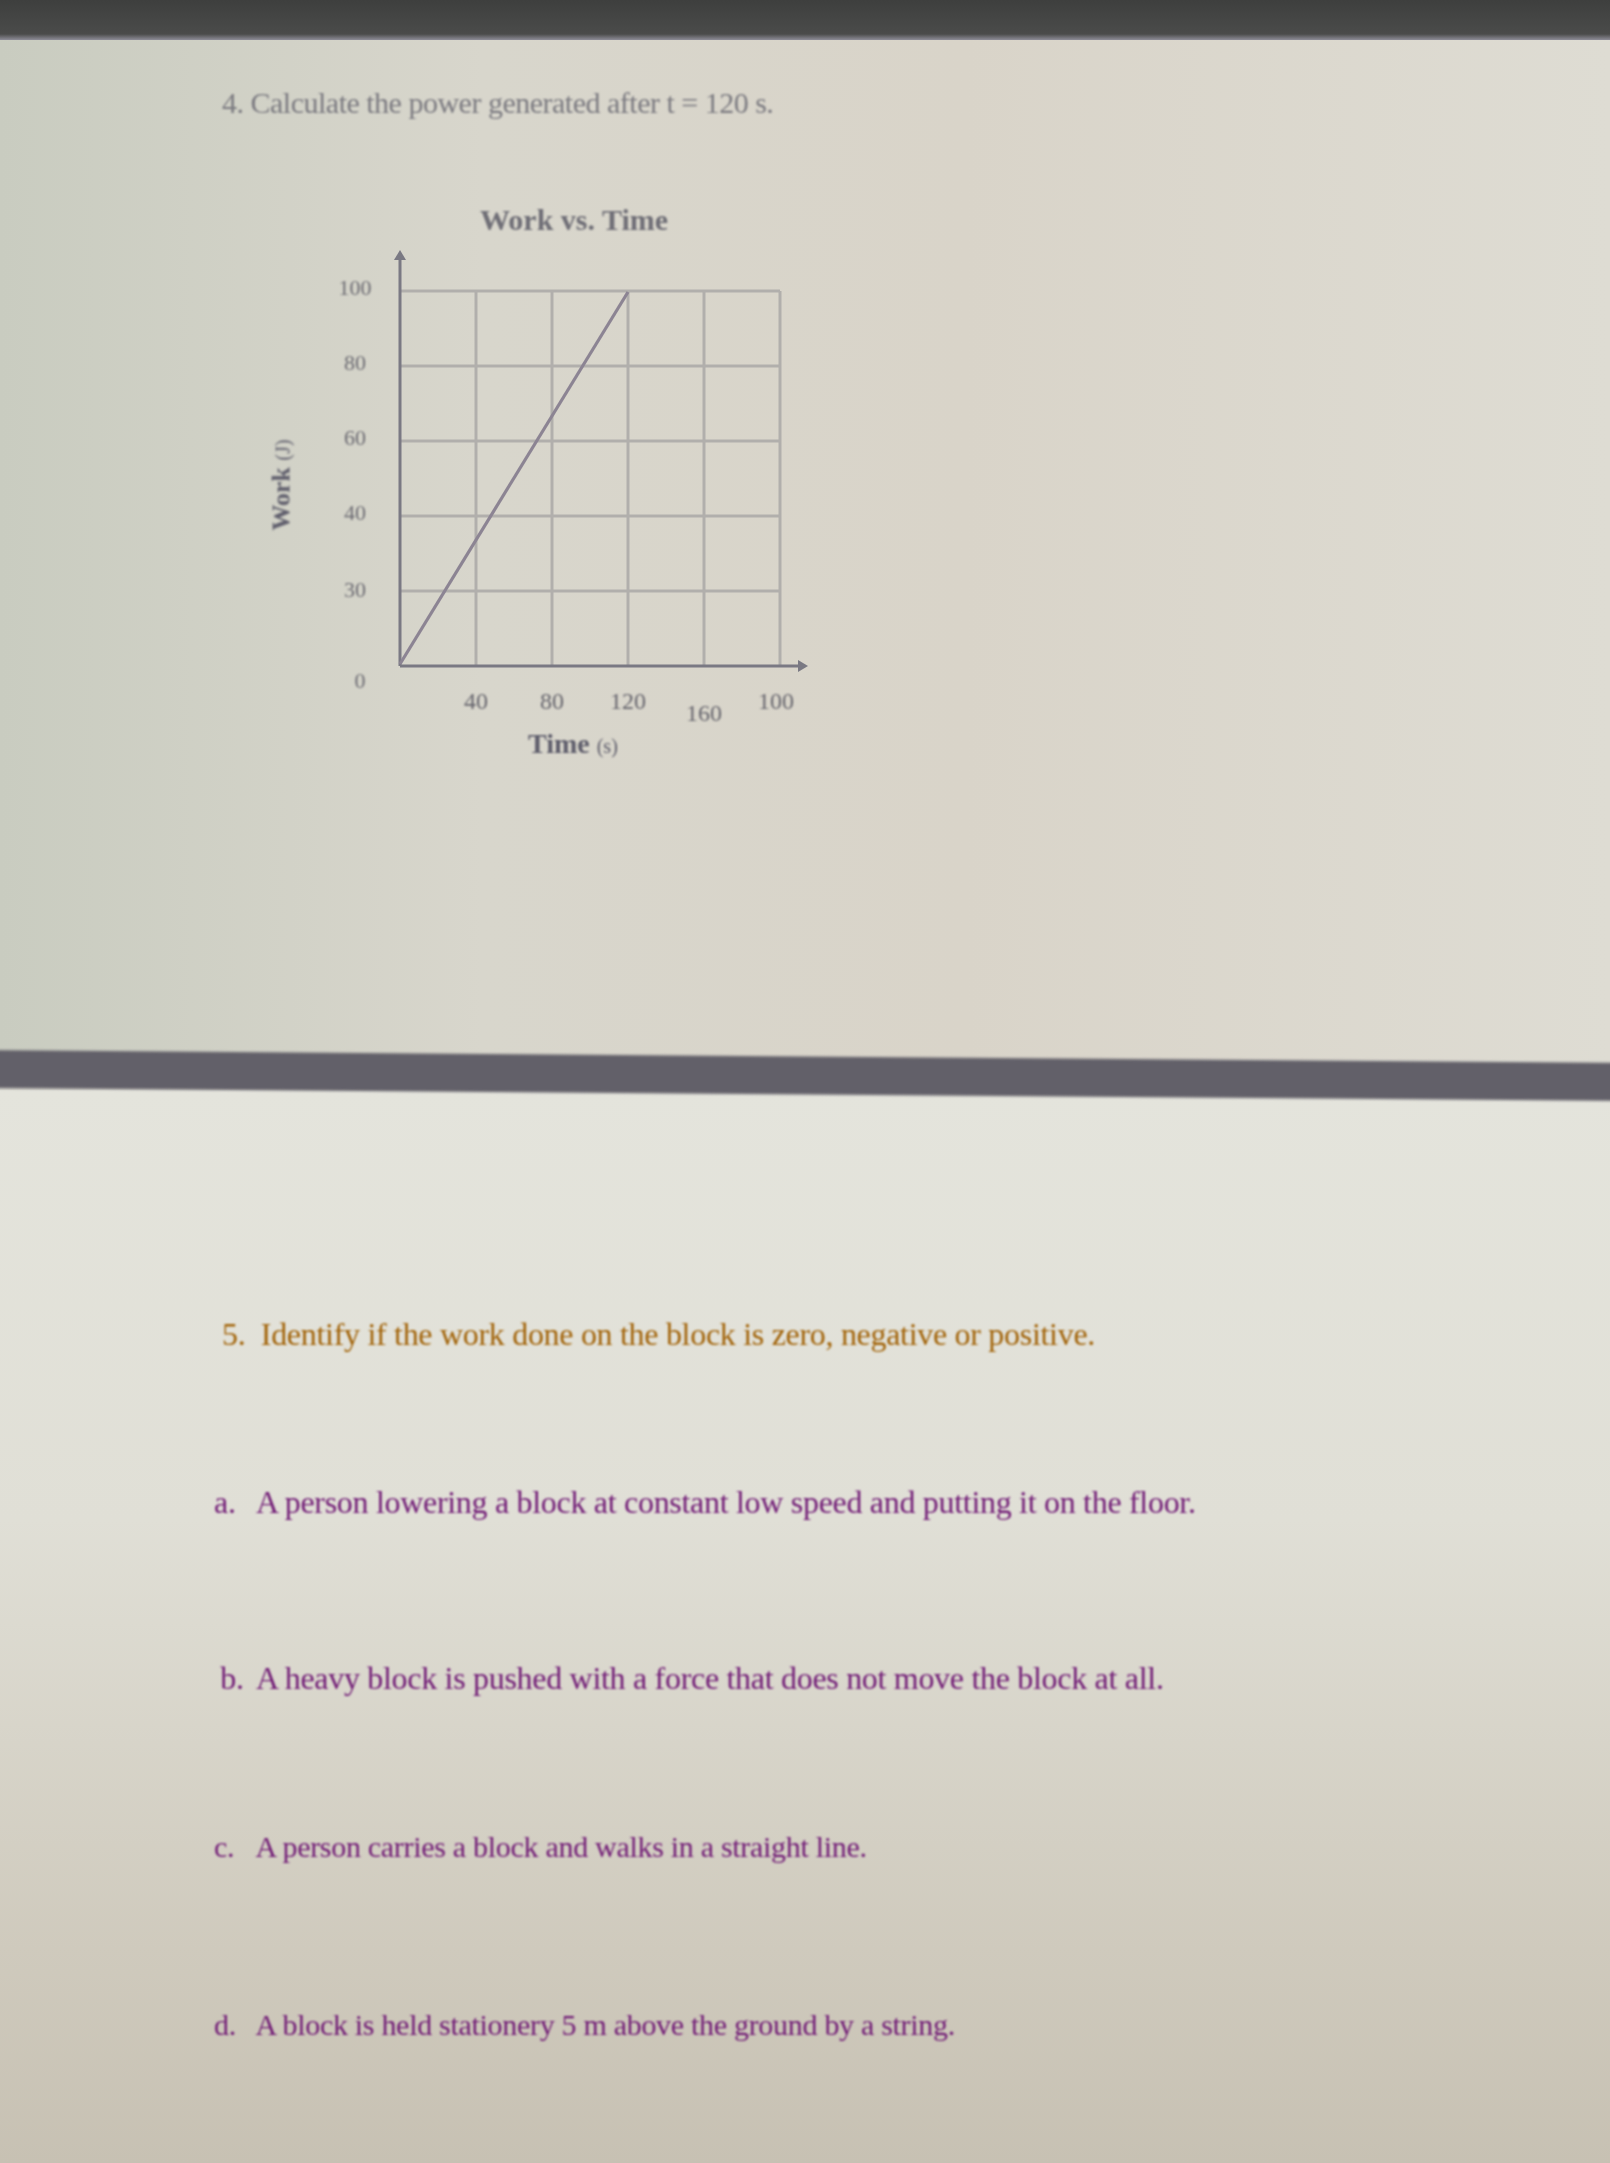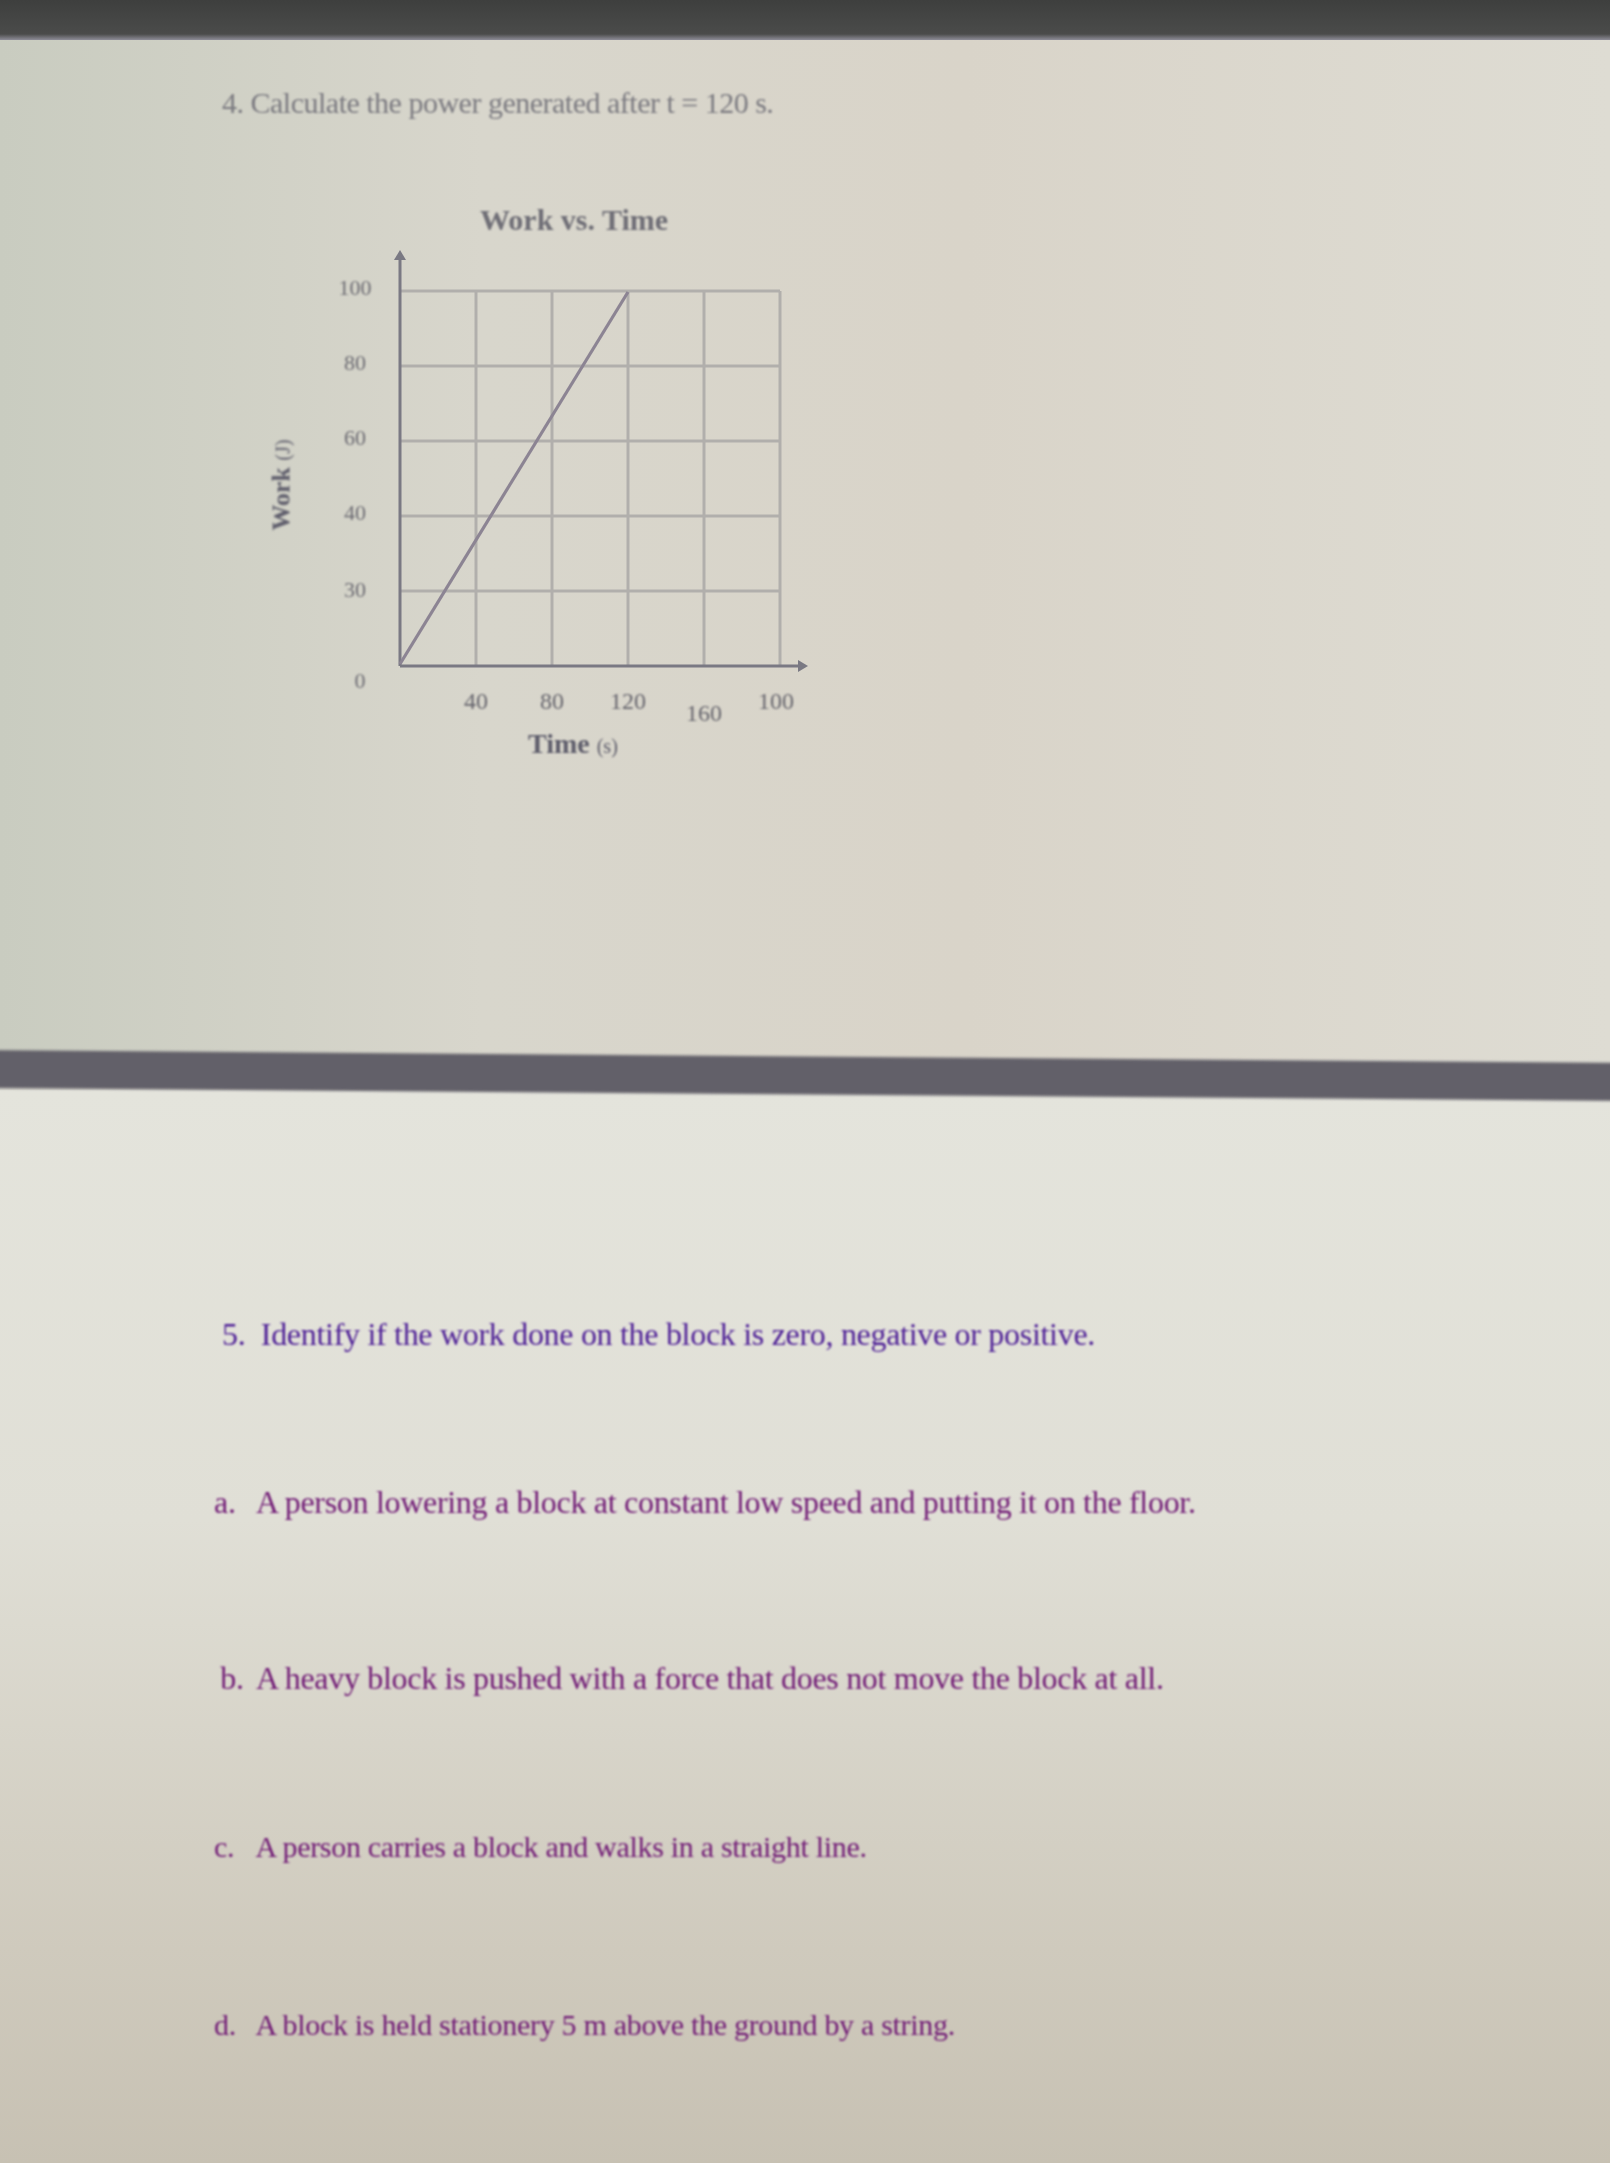--- a/index.html
+++ b/index.html
@@ -50,21 +50,21 @@
       filter: blur(0.8px);
     }
     .xlabel .unit { font-weight: normal; font-size: 20px; }
     .ylabel {
       position: absolute; left: 236px; top: 470px; font-size: 26px; font-weight: bold; color: #5e5d6b;
       transform: rotate(-90deg); transform-origin: center; white-space: nowrap;
       filter: blur(0.8px);
     }
     .ylabel .unit { font-weight: normal; font-size: 20px; }
     .q5 {
-      position: absolute; left: 222px; top: 1316px; font-size: 32px; color: #4c1d95;
+      position: absolute; left: 222px; top: 1316px; font-size: 32px; color: #a16207;
       filter: blur(0.9px); letter-spacing: -0.3px;
     }
     .item {
       position: absolute; left: 214px; font-size: 32px; color: #701a75;
       filter: blur(0.9px); letter-spacing: -0.3px; white-space: nowrap;
     }
     .item .label { display: inline-block; width: 36px; }
   </style>
 </head>
 <body>

